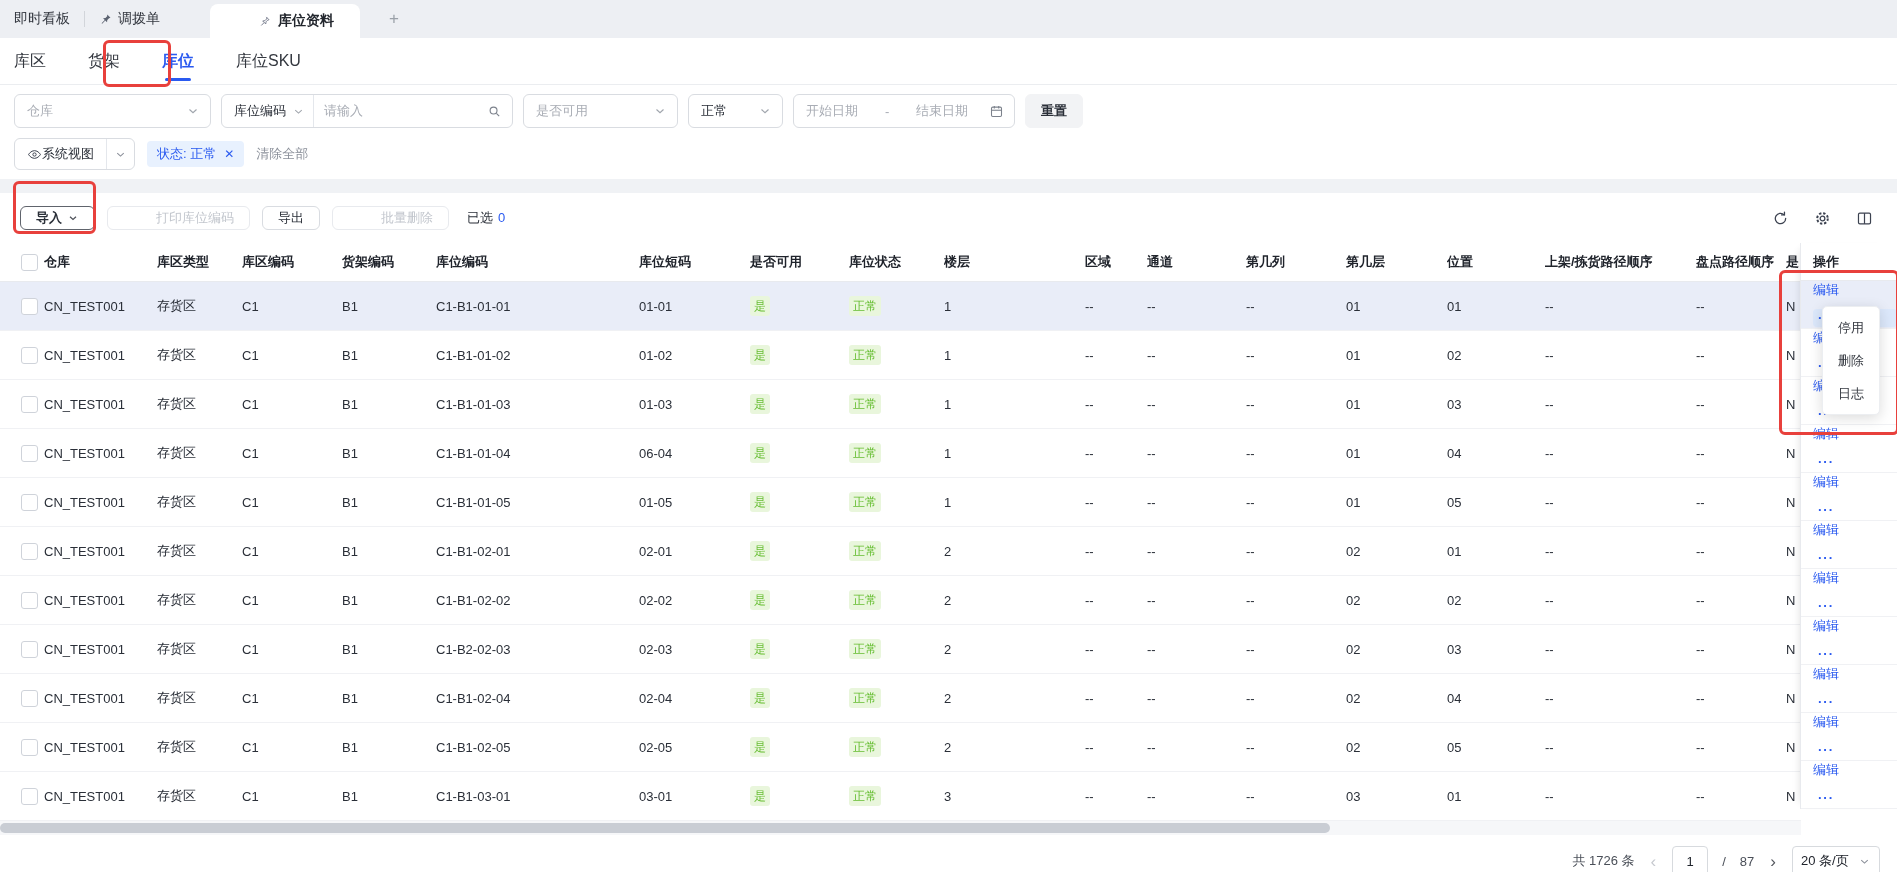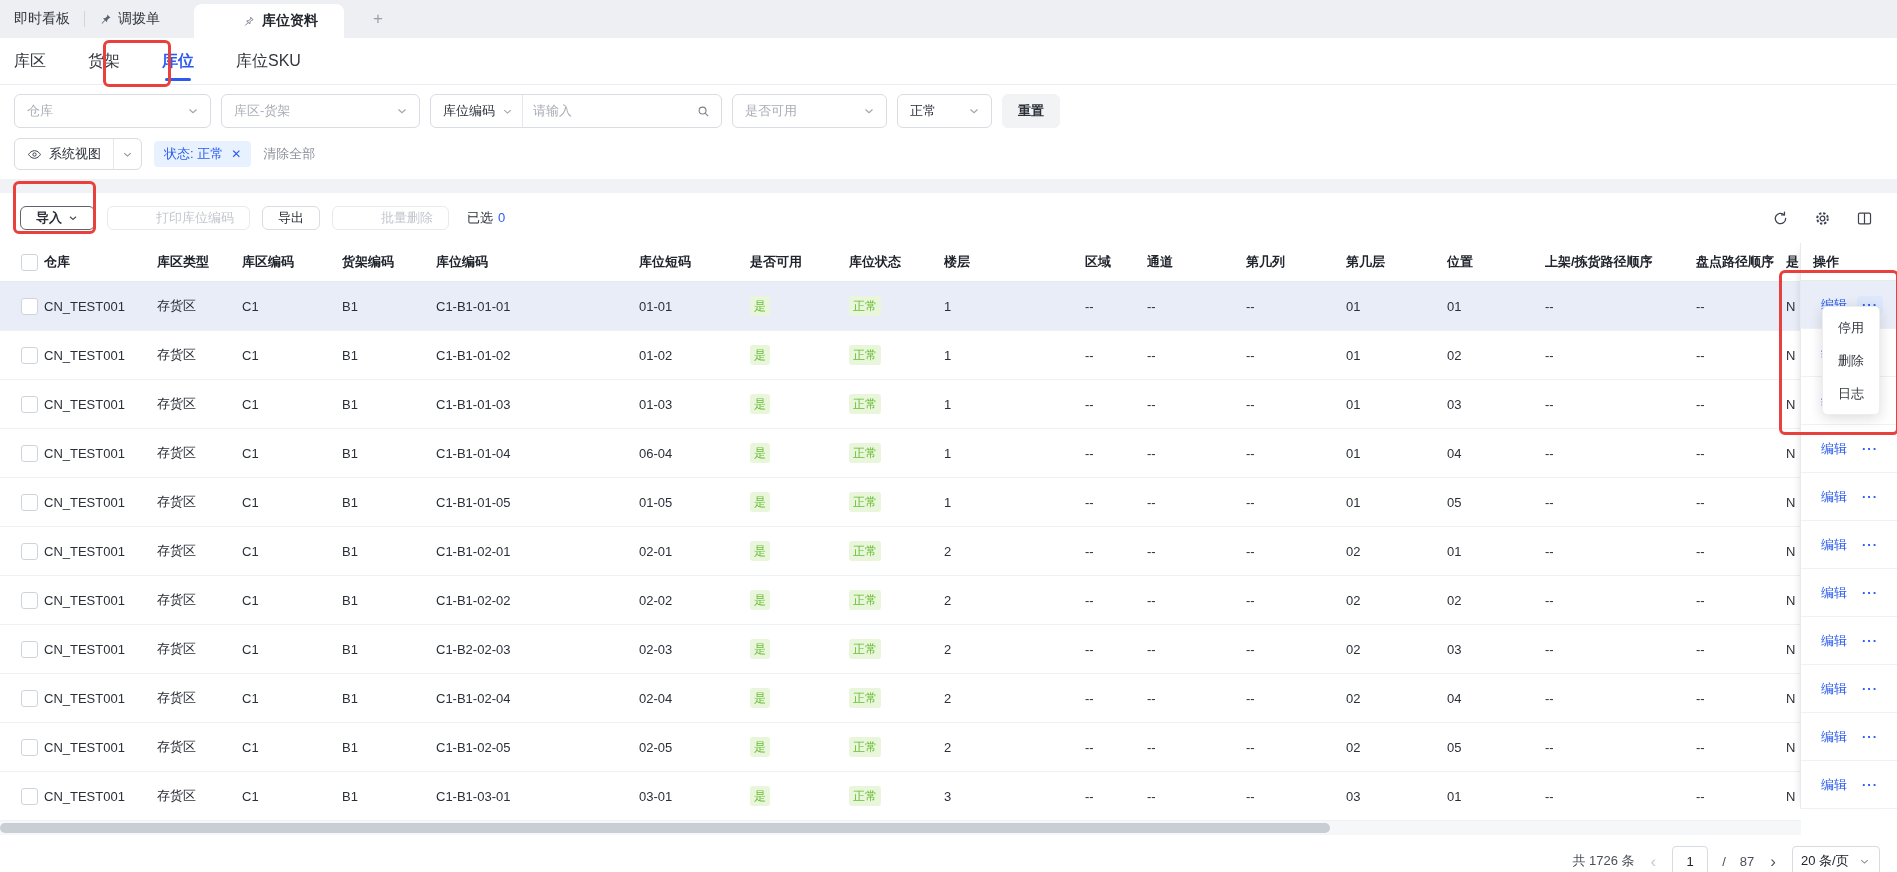--- a/index.html
+++ b/index.html
@@ -33,21 +33,21 @@
   .combo .combo-left{display:flex;align-items:center;gap:6px;padding:0 8px 0 12px;border-right:1px solid #e4e7ec;height:100%;color:#2a2f38;}
   .combo .combo-input{flex:1;display:flex;align-items:center;justify-content:space-between;padding:0 10px;}
   .w-available{width:155px;}
   .w-status{width:95px;}
   .daterange{width:222px;padding:0 10px 0 12px;justify-content:space-between;}
   .daterange .dsep{color:#a9adb5;margin:0 6px;}
   .btn{height:34px;padding:0 15px;border:1px solid #d9dce1;border-radius:6px;background:#fff;font-size:13px;display:inline-flex;align-items:center;gap:5px;color:#2a2f38;box-sizing:border-box;}
   .btn.gray{background:#f2f3f5;border-color:#f2f3f5;font-weight:600;}
   .frow2{height:30px;gap:12px;}
   .viewbtn{height:30px;border:1px solid #d9dce1;border-radius:6px;display:flex;align-items:stretch;overflow:hidden;}
-  .viewbtn .vleft{display:flex;align-items:center;gap:7px;padding:0 12px;font-size:13px;color:#2a2f38;font-family:Liberation Serif, serif;}
+  .viewbtn .vleft{display:flex;align-items:center;padding:0 12px;font-size:13px;color:#2a2f38;font-family:Liberation Serif, serif;}
   .viewbtn .vright{display:flex;align-items:center;padding:0 7px;border-left:1px solid #e4e7ec;}
   .tag{height:26px;background:#e8f1fe;border-radius:4px;display:flex;align-items:center;gap:8px;padding:0 10px;font-size:13px;color:#2a5af0;}
   .tag .x{font-size:12px;cursor:pointer;}
   .clear-all{font-size:13px;color:#8b909a;}
 
   .gap{height:14px;background:#f0f2f5;}
 
   
   .main{position:relative;background:#fff;height:682px;}
   .toolbar{height:50px;display:flex;align-items:center;padding-left:20px;}
@@ -73,21 +73,21 @@
   .c-shelf_code{width:94px;}.c-code{width:203px;}.c-short_code{width:111px;}
   .c-available{width:99px;}.c-status{width:95px;}.c-floor{width:103px;}
   .c-area{width:100px;padding-left:38px;}.c-aisle{width:99px;}.c-col{width:100px;}
   .c-layer{width:101px;}.c-position{width:98px;}.c-putaway_order{width:151px;}
   .c-count_order{width:90px;}.c-truncated{width:80px;}
   .badge{display:inline-block;background:#e9f6dc;color:#67be33;font-size:12px;line-height:20px;padding:0 4px;border-radius:3px;}
 
   
   .ops-col{position:absolute;top:0;right:0;width:96px;background:#fff;border-left:1px solid #e8eaee;box-shadow:-7px 0 8px -7px rgba(0,0,0,.12);}
   .ops-head{height:38px;display:flex;align-items:center;padding-left:12px;font-size:13px;font-weight:700;color:#20242c;border-bottom:1px solid #e8eaee;box-sizing:border-box;}
-  .ops-cell{height:48px;display:flex;align-items:center;gap:10px;padding-left:20px;border-bottom:1px solid #f0f1f4;box-sizing:border-box;background:#fff;}
+  .ops-cell{height:48px;display:flex;gap:10px;padding-left:12px;border-bottom:1px solid #f0f1f4;box-sizing:border-box;background:#fff;flex-direction:column;}
   .ops-cell.hl{background:#e9edf8;}
   .edit-link{color:#2a5af0;font-size:13px;}
   .more-btn{color:#2a5af0;font-size:13px;font-weight:700;letter-spacing:1px;line-height:16px;padding:1px 5px;border-radius:4px;}
   .more-btn.open{background:#dce8fb;}
 
   
   .row-menu{position:absolute;left:1822px;top:306px;width:56px;background:#fff;border:1px solid #eceef1;border-radius:5px;box-shadow:0 3px 14px rgba(0,0,0,.14);padding:4px 0;z-index:30;}
   .row-menu .mi{height:33px;display:flex;align-items:center;justify-content:center;font-size:13px;color:#33373f;}
 
   
@@ -120,21 +120,21 @@
     </div>
     <div class="win-divider"></div>
     <div class="win-label">
       <span class="icon">
         <svg width="13" height="13" viewBox="0 0 24 24" fill="#5b6270">
             <path d="M15.2 2.8l6 6-2.7.7-3.2 3.2-.5 4.4-3.2-3.2-5.8 5.9-1-1 5.9-5.8-3.2-3.2 4.4-.5 3.2-3.2z"></path>
           </svg>
       </span>
       <span>调拨单</span>
     </div>
-    <div class="win-tab-active" style="margin-left:20px;padding-left:48px;">
+    <div class="win-tab-active" style="margin-left:36px;padding-left:48px;">
       <span class="icon">
         <svg width="13" height="13" viewBox="0 0 24 24" fill="none" stroke="#7a8090" stroke-width="1.8">
             <path d="M15.2 3.6l5.2 5.2-2.4.6-3.2 3.2-.5 4-2.8-2.8-5.4 5.5M11.5 13.8L8.7 11l4-.5 3.2-3.2.6-2.4"></path>
           </svg>
       </span>
       <span>库位资料</span>
     </div>
     <div class="plus-btn">
       <span>+</span>
     </div>
@@ -152,28 +152,20 @@
       </div>
     <div class="subtab">
         <span>库位SKU</span>
       </div>
   </div>
 
   <div class="filters">
     <div class="frow frow1">
       <div class="ctl sel w-warehouse">
         <span class="ph">仓库</span>
-        <span>
-            <svg width="14" height="14" viewBox="0 0 24 24">
-              <polyline points="6,9.5 12,15 18,9.5" fill="none" stroke="#a0a5ad" stroke-width="2"></polyline>
-            </svg>
-          </span>
-      </div>
-      <div class="ctl sel w-zoneshelf">
-        <span class="ph">库区-货架</span>
         <span>
             <svg width="14" height="14" viewBox="0 0 24 24">
               <polyline points="6,9.5 12,15 18,9.5" fill="none" stroke="#a0a5ad" stroke-width="2"></polyline>
             </svg>
           </span>
       </div>
       <div class="ctl combo">
         <div class="combo-left">
           <span class="val">库位编码</span>
           <span>
@@ -198,20 +190,33 @@
             <svg width="14" height="14" viewBox="0 0 24 24">
               <polyline points="6,9.5 12,15 18,9.5" fill="none" stroke="#a0a5ad" stroke-width="2"></polyline>
             </svg>
           </span>
       </div>
       <div class="ctl sel w-status">
         <span class="val">正常</span>
         <span>
             <svg width="14" height="14" viewBox="0 0 24 24">
               <polyline points="6,9.5 12,15 18,9.5" fill="none" stroke="#a0a5ad" stroke-width="2"></polyline>
+            </svg>
+          </span>
+      </div>
+      <div class="ctl daterange">
+        <span class="ph">开始日期</span>
+        <span class="dsep">-</span>
+        <span class="ph">结束日期</span>
+        <span>
+            <svg width="15" height="15" viewBox="0 0 24 24" fill="none" stroke="#7c828c" stroke-width="1.7">
+              <rect x="4" y="5" width="16" height="15" rx="2"></rect>
+              <line x1="8.5" y1="3" x2="8.5" y2="7"></line>
+              <line x1="15.5" y1="3" x2="15.5" y2="7"></line>
+              <line x1="4" y1="10" x2="20" y2="10"></line>
             </svg>
           </span>
       </div>
       <button class="btn gray">
         <span>重置</span>
       </button>
     </div>
     <div class="frow frow2">
       <div class="viewbtn">
         <div class="vleft">

